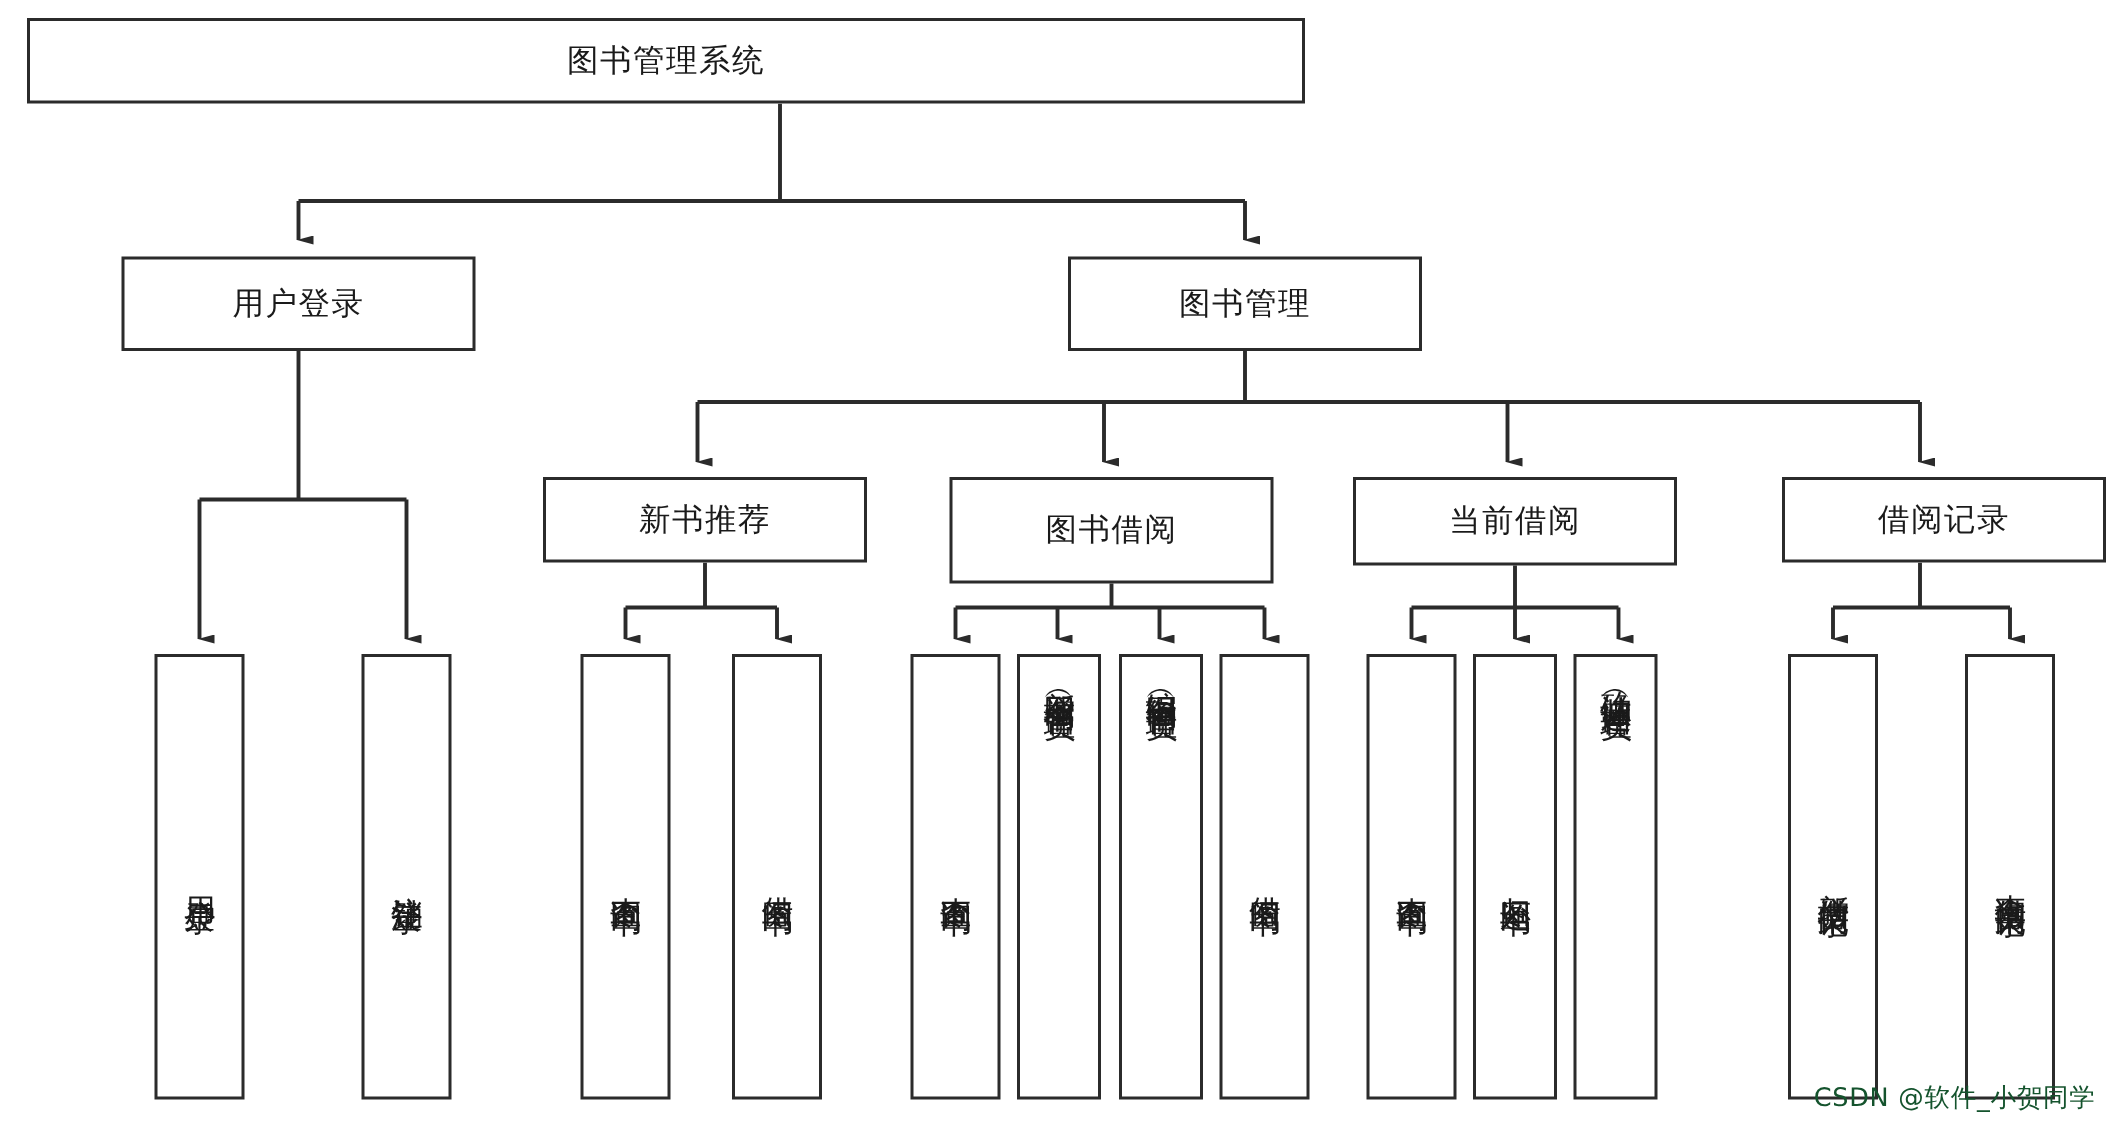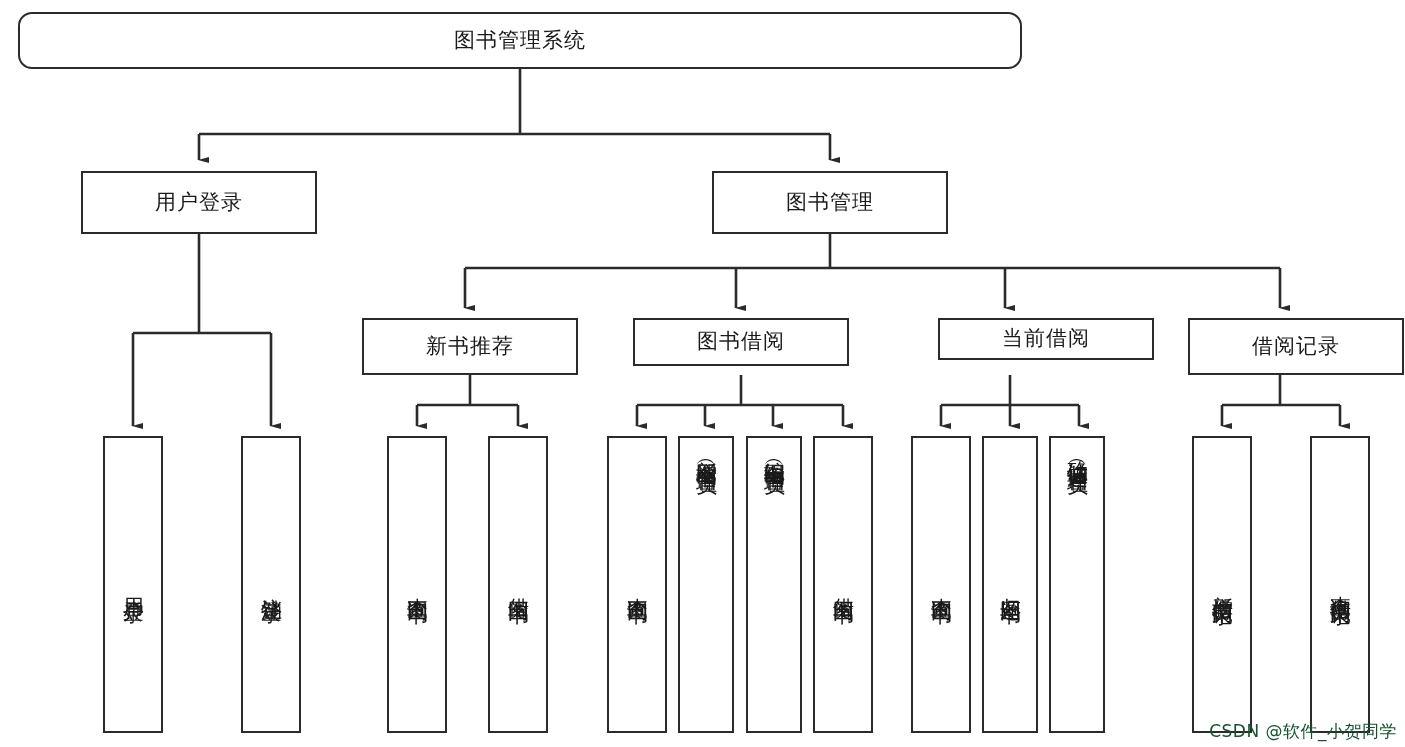--- a/index.html
+++ b/index.html
@@ -122,38 +122,38 @@
       <path d="M 1010 405 L 1010 426" marker-end="url(#arw)"></path>
       <path d="M 1079 405 L 1079 426" marker-end="url(#arw)"></path>
 
       <path d="M 1280 375 L 1280 405"></path>
       <path d="M 1222 405 L 1340 405"></path>
       <path d="M 1222 405 L 1222 426" marker-end="url(#arw)"></path>
       <path d="M 1340 405 L 1340 426" marker-end="url(#arw)"></path>
     </g>
   </svg>
 
-  <div class="node node-h" style="left:18px; top:12px; width:1004px; height:57px;border-radius:14px;">
+  <div class="node node-h" style="left:18px; top:12px; width:852px; height:57px;">
     <span>图书管理系统</span>
   </div>
 
   <div class="node node-h" style="left:81px; top:171px; width:236px; height:63px;">
     <span>用户登录</span>
   </div>
   <div class="node node-h" style="left:362px; top:318px; width:216px; height:57px;">
     <span>新书推荐</span>
   </div>
 
   <div class="node node-h" style="left:712px; top:171px; width:236px; height:63px;">
     <span>图书管理</span>
   </div>
-  <div class="node node-h" style="left:633px; top:318px; width:216px; height:48px;">
+  <div class="node node-h" style="left:633px; top:318px; width:216px; height:71px;">
     <span>图书借阅</span>
   </div>
-  <div class="node node-h" style="left:938px; top:318px; width:216px; height:42px;">
+  <div class="node node-h" style="left:902px; top:318px; width:216px; height:59px;">
     <span>当前借阅</span>
   </div>
   <div class="node node-h" style="left:1172px; top:318px; width:216px; height:57px;margin-left:16px;">
     <span>借阅记录</span>
   </div>
 
   <div class="node node-v align-mid" style="left:103px; top:436px; width:60px; height:297px;">
     <span class="vtext">用户登录</span>
   </div>
   <div class="node node-v align-mid" style="left:241px; top:436px; width:60px; height:297px;">

